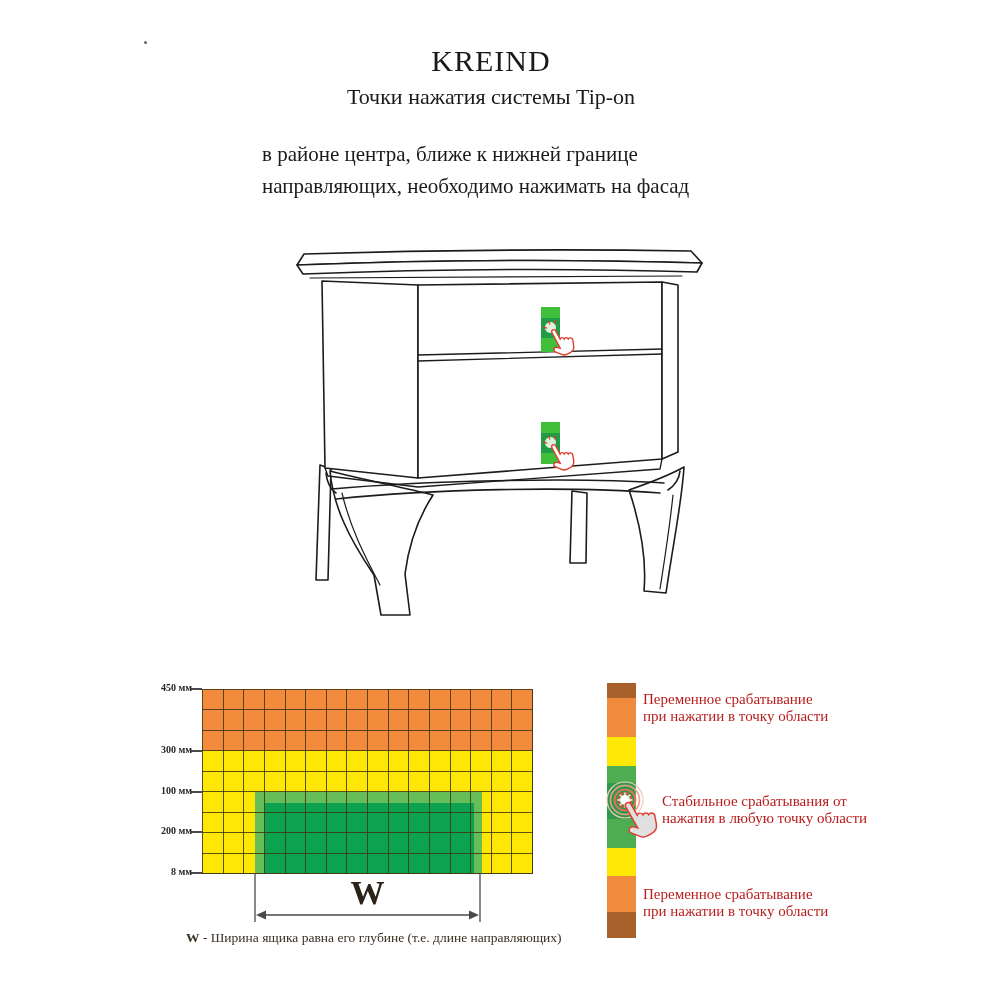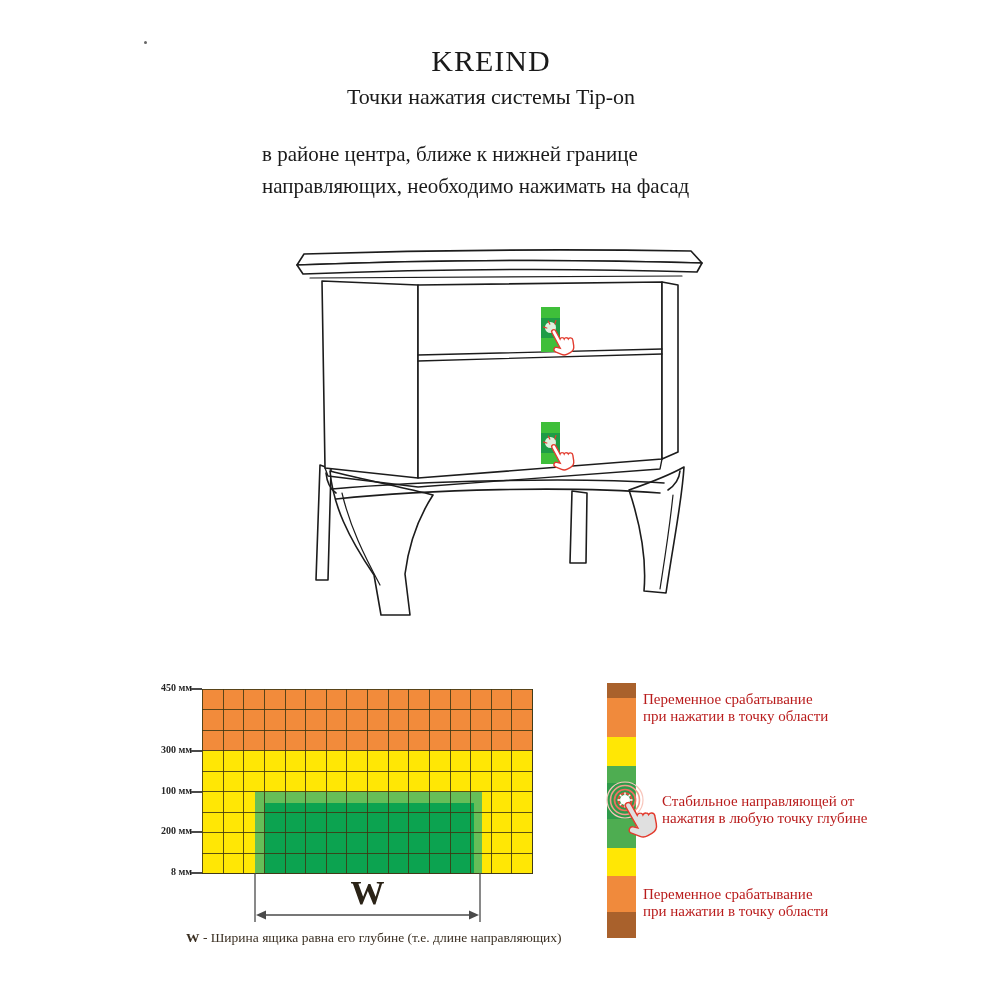--- a/index.html
+++ b/index.html
@@ -162,21 +162,21 @@
     <g transform="translate(31,33) rotate(-30) scale(1.45)">
       <path d="M-2.1,1.9 C-2.1,0.8 -1.2,-0.1 -0.1,-0.1 C1,-0.1 1.9,0.8 1.9,1.9 L1.9,10.8 C2.6,10.2 3.6,10.1 4.4,10.6 C5.1,11 5.5,11.8 5.4,12.6 C6.1,12.1 7.1,12 7.9,12.5 C8.6,12.9 9,13.6 8.9,14.4 C9.6,14 10.5,14 11.3,14.5 C12.2,15.1 12.6,16.2 12.2,17.2 L10.4,22.4 C9.5,25 7.1,26.7 4.4,26.7 L1.2,26.7 C-0.7,26.7 -2.5,25.9 -3.7,24.4 L-7.7,19.5 C-8.5,18.5 -8.4,17.1 -7.5,16.3 C-6.6,15.5 -5.3,15.6 -4.5,16.4 L-2.1,18.6 Z" stroke-width="1" stroke="#E23B2E" fill="#E0E0E0"></path>
     </g>
   </svg>
 
   <div class="legend-label" id="legend-label-1">
     <div>Переменное срабатывание</div>
     <div>при нажатии в точку области</div>
   </div>
   <div class="legend-label" id="legend-label-2">
-    <div>Стабильное направляющей от</div>
-    <div>нажатия в любую точку глубине</div>
+    <div>Стабильное срабатывания от</div>
+    <div>нажатия в любую точку области</div>
   </div>
   <div class="legend-label" id="legend-label-3">
     <div>Переменное срабатывание</div>
     <div>при нажатии в точку области</div>
   </div>
 
 </div>
 
 </body></html>

